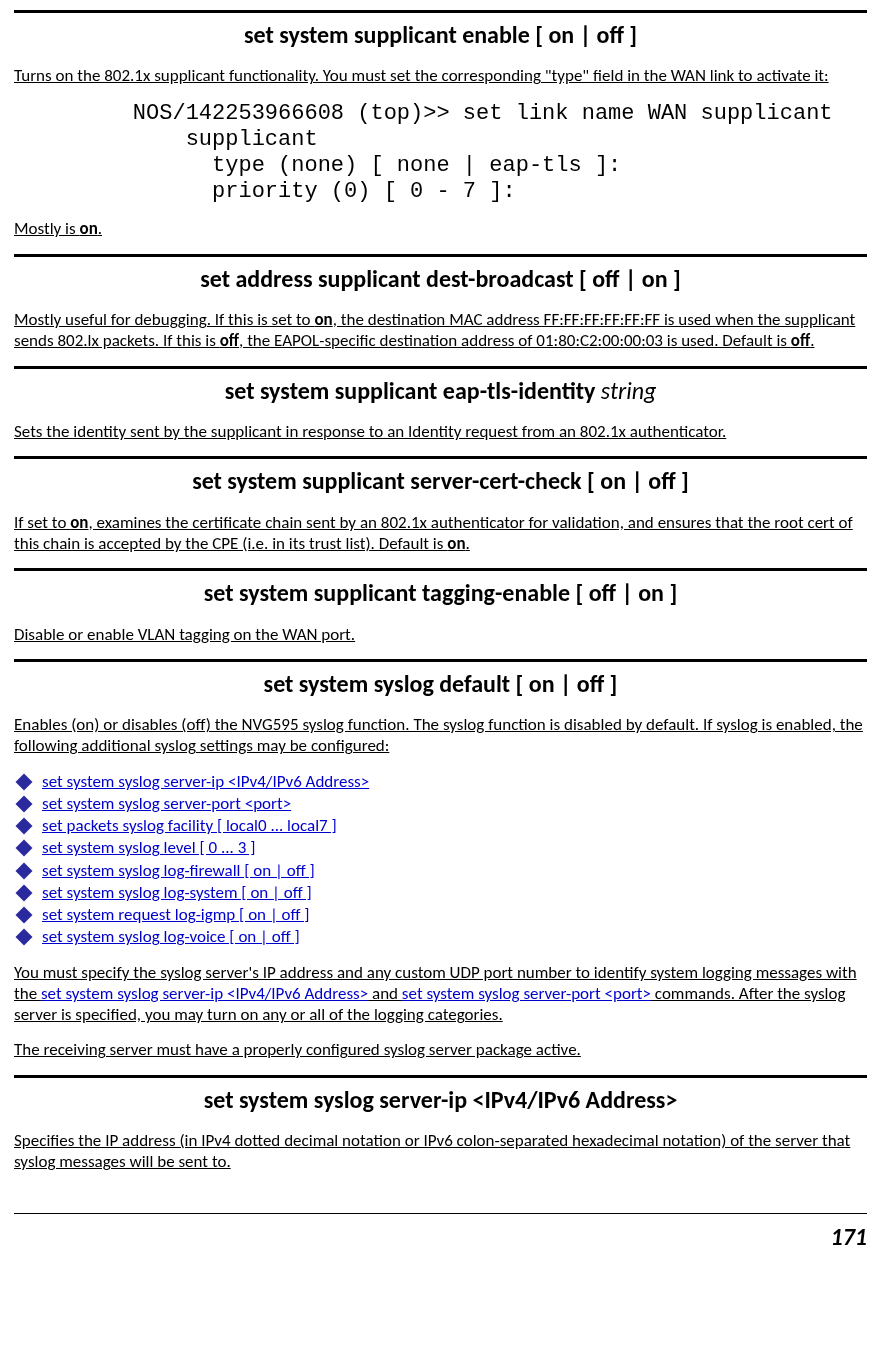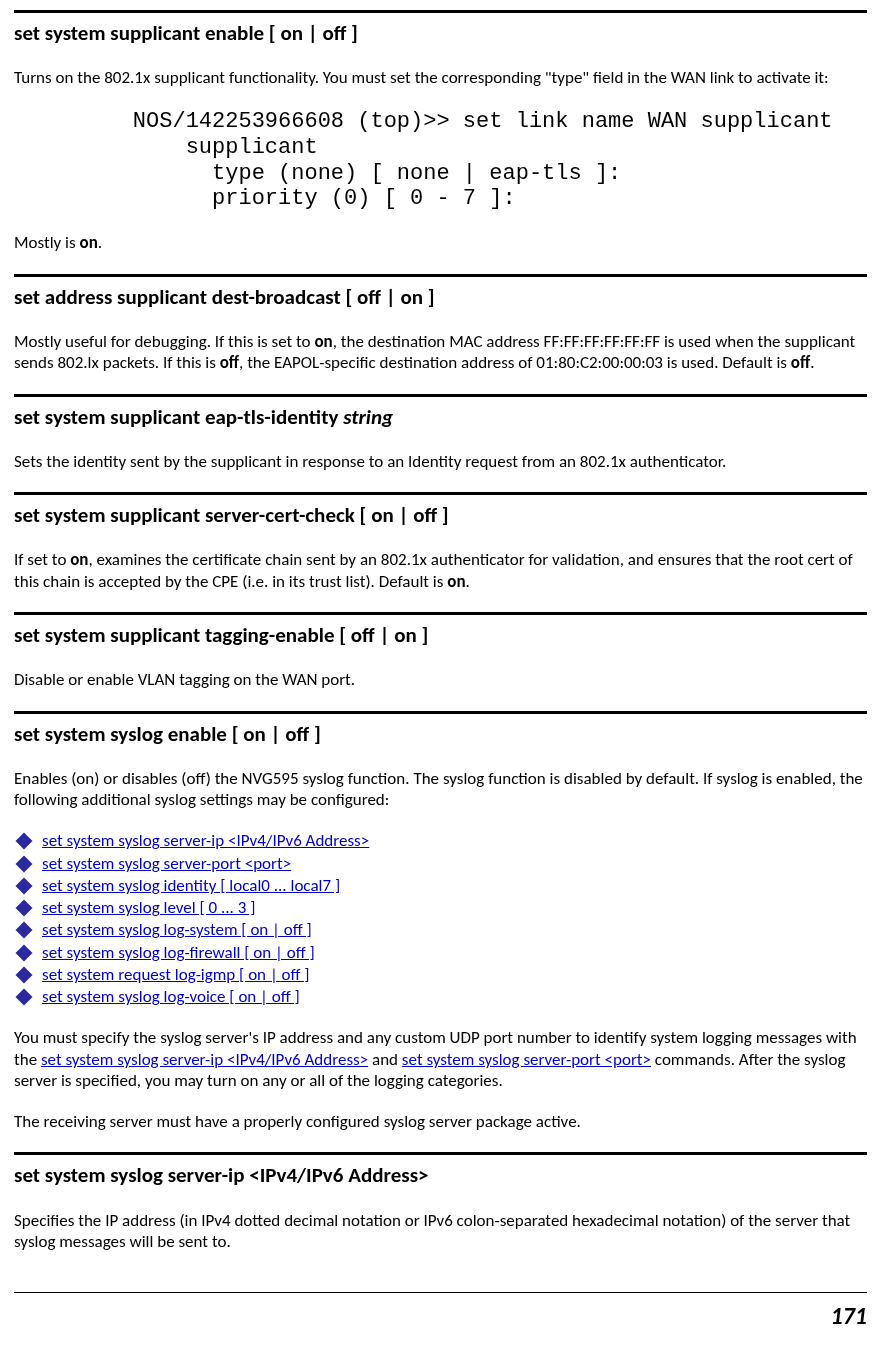--- a/index.html
+++ b/index.html
@@ -21,27 +21,28 @@
     border-top: 3px solid #000;
     margin: 10px 0 6px 0;
   }
   .hr-thin-bottom {
     border: none;
     border-top: 1px solid #000;
     margin-top: 40px;
     margin-bottom: 8px;
   }
   h2.cmd {
-    font-size: 21px;
+    font-size: 24px;
     font-weight: bold;
     margin: 4px 0 14px 0;
     line-height: 1.35;
+    text-align: center;
   }
-  .italic { font-style: italic; font-weight: bold; margin-top: 32px;}
-  p { margin: 20px 0; }
+  .italic { font-style: italic; font-weight: normal; margin-top: 32px;}
+  p { margin: 14px 0; text-decoration: underline; }
   pre.code {
     font-family: "Courier New", monospace;
     font-size: 22px;
     white-space: pre;
     margin: 2px 0 2px 0;
     line-height: 1.18;
   }
   .bullets { margin: 4px 0 10px 0; padding: 0; }
   .bullet-row {
     display: flex;
@@ -104,47 +105,47 @@
   <span>If set to </span><b>on</b><span>, examines the certificate chain sent by an 802.1x authenticator for validation, and ensures that the root cert of this chain is accepted by the CPE (i.e. in its trust list). Default is </span><b>on</b><span>.</span>
 </p>
 
 <hr class="hr-thick">
 
 <h2 class="cmd">set system supplicant tagging-enable  [ off | on ]</h2>
 <p>Disable or enable VLAN tagging on the WAN port.</p>
 
 <hr class="hr-thick">
 
-<h2 class="cmd">set system syslog enable [ on | off ]</h2>
+<h2 class="cmd">set system syslog default [ on | off ]</h2>
 <p>Enables (on) or disables (off) the NVG595 syslog function. The syslog function is disabled by default. If syslog is enabled, the following additional syslog settings may be configured:</p>
 
 <div class="bullets">
   <div class="bullet-row">
     <div class="diamond"></div>
     <a class="link">set system syslog server-ip &lt;IPv4/IPv6 Address&gt;</a>
   </div>
   <div class="bullet-row">
     <div class="diamond"></div>
     <a class="link">set system syslog server-port &lt;port&gt;</a>
   </div>
   <div class="bullet-row">
     <div class="diamond"></div>
-    <a class="link">set system syslog identity [ local0 ... local7 ]</a>
+    <a class="link">set packets syslog facility [ local0 ... local7 ]</a>
   </div>
   <div class="bullet-row">
     <div class="diamond"></div>
     <a class="link">set system syslog level [ 0 ... 3 ]</a>
   </div>
   <div class="bullet-row">
     <div class="diamond"></div>
-    <a class="link">set system syslog log-system [ on | off ]</a>
+    <a class="link">set system syslog log-firewall [ on | off ]</a>
   </div>
   <div class="bullet-row">
     <div class="diamond"></div>
-    <a class="link">set system syslog log-firewall [ on | off ]</a>
+    <a class="link">set system syslog log-system [ on | off ]</a>
   </div>
   <div class="bullet-row">
     <div class="diamond"></div>
     <a class="link">set system request log-igmp [ on | off ]</a>
   </div>
   <div class="bullet-row">
     <div class="diamond"></div>
     <a class="link">set system syslog log-voice [ on | off ]</a>
   </div>
 </div>

